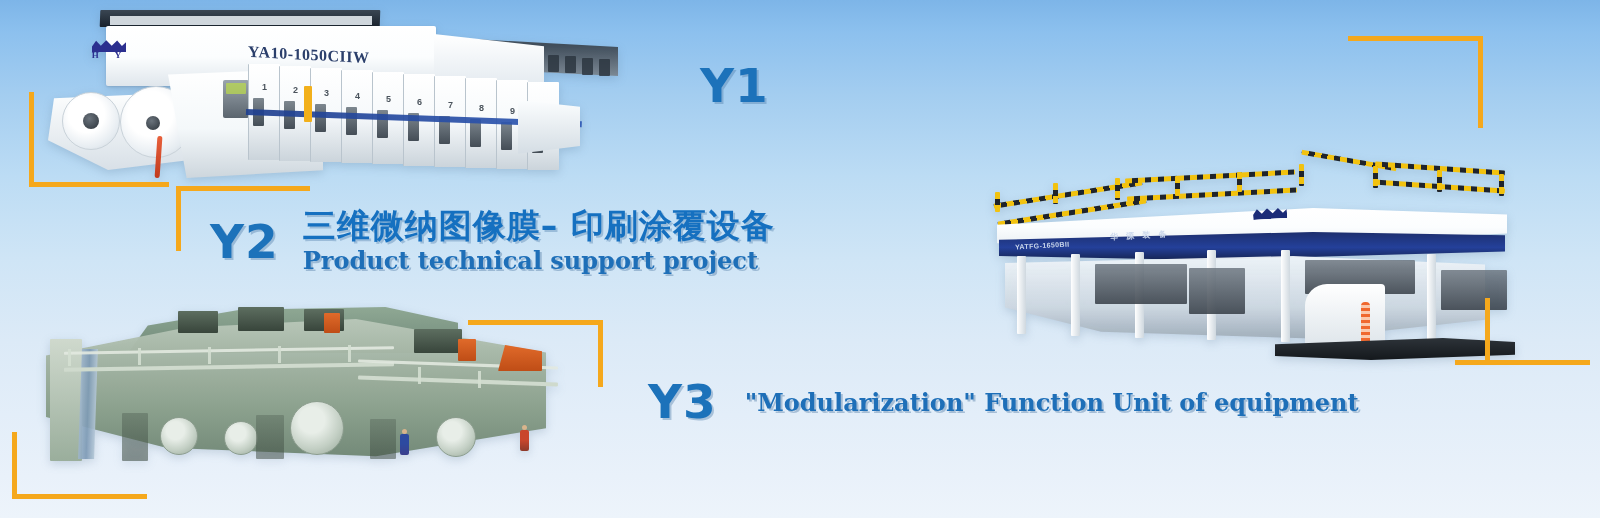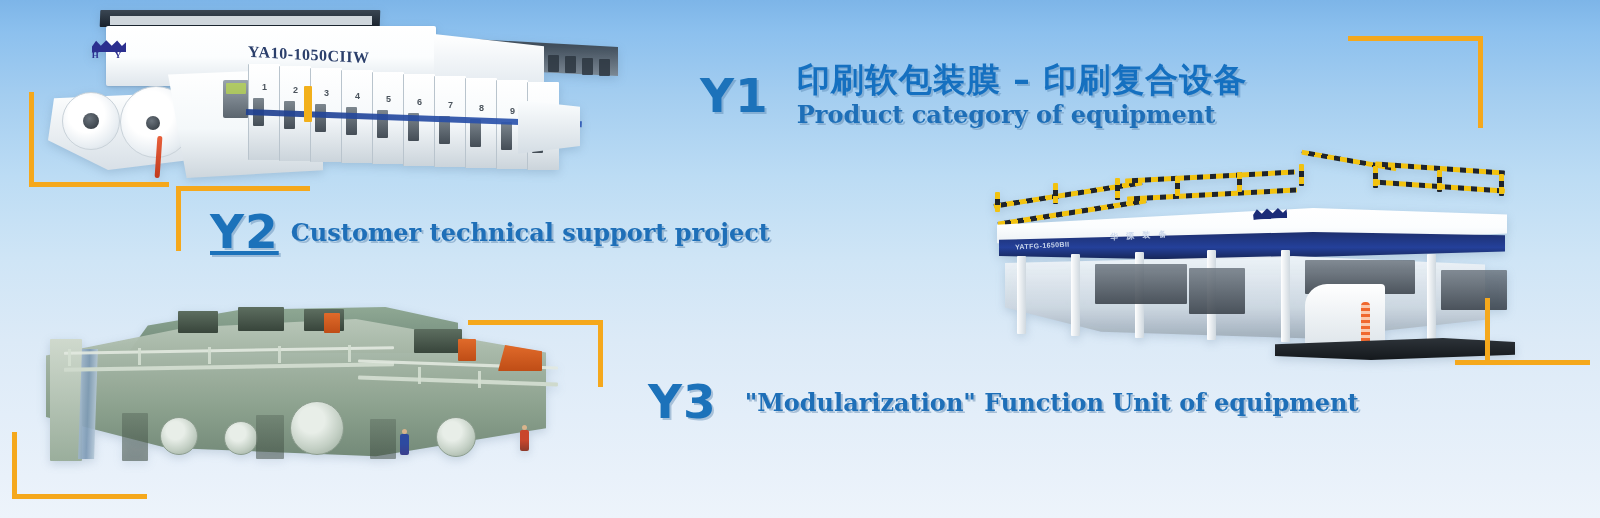--- a/index.html
+++ b/index.html
@@ -509,30 +509,27 @@
     <i class="v" style="left:598px; top:320px; height:67px;"></i>
   </div>
 
   <div class="brk">
     <i class="v" style="left:12px;  top:432px; height:66px;"></i>
     <i class="h" style="left:12px;  top:494px; width:135px;"></i>
   </div>
 
   <div class="tblock" style="left:700px; top:62px;">
     <span class="ycode" style="font-size:47px; margin-right:28px;">Y1</span>
+  </div>
+
+  <div class="tblock" style="left:210px; top:208px;">
+    <span class="ycode" style="font-size:47px; margin-right:24px;">Y2</span>
     <span class="ttxt">
-      <span class="cn" style="font-size:33px;">印刷软包装膜 – 印刷复合设备</span>
-      <span class="en" style="font-size:24px; margin-top:3px;">Product category of equipment</span>
-    </span>
-  </div>
-
-  <div class="tblock" style="left:210px; top:208px;">
-    <span class="ycode" style="font-size:47px; margin-right:12px;text-decoration:underline;">Y2</span>
-    <span class="ttxt">
-      <span class="en" style="font-size:24px; margin-top:3px;">Customer technical support project</span>
+      <span class="cn" style="font-size:33px;">三维微纳图像膜– 印刷涂覆设备</span>
+      <span class="en" style="font-size:24px; margin-top:3px;">Product technical support project</span>
     </span>
   </div>
 
   <div class="tblock" style="left:648px; top:378px;">
     <span class="ycode" style="font-size:47px; margin-right:28px;">Y3</span>
     <span class="ttxt">
       <span class="en" style="font-size:24px; margin-top:3px;">"Modularization" Function Unit of equipment</span>
     </span>
   </div>
 

